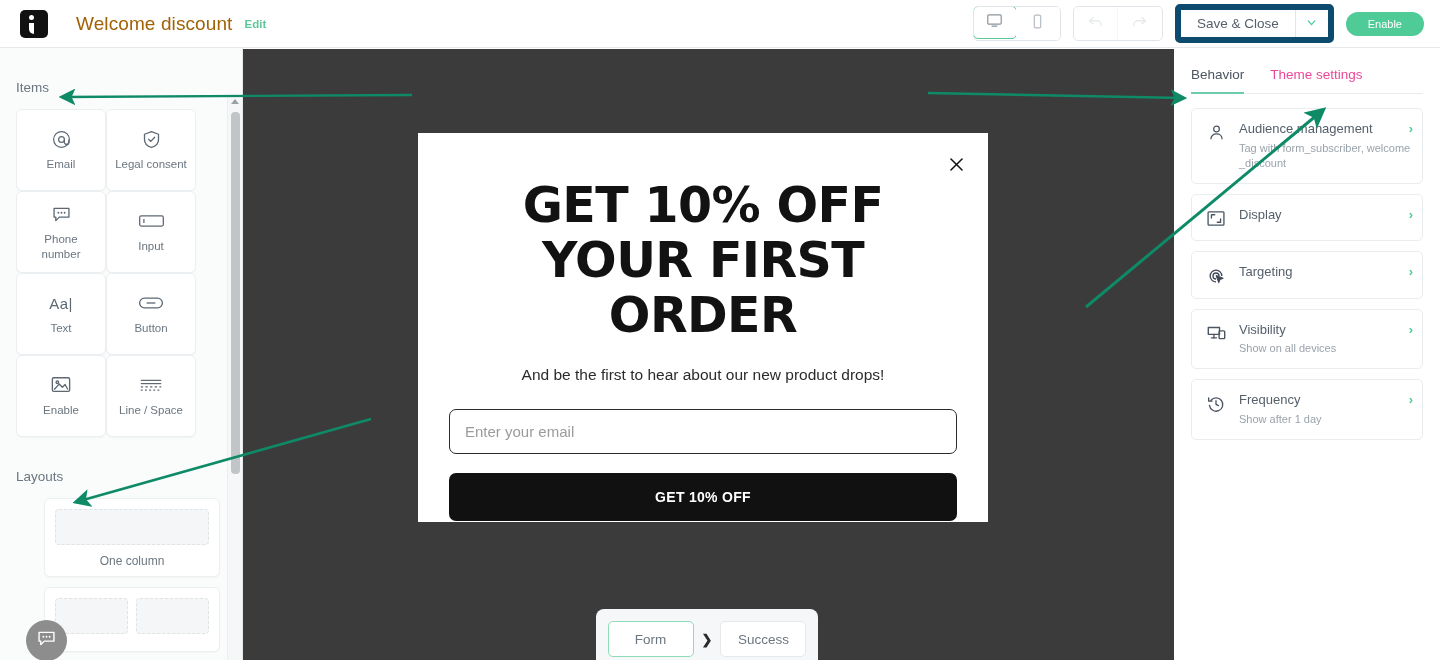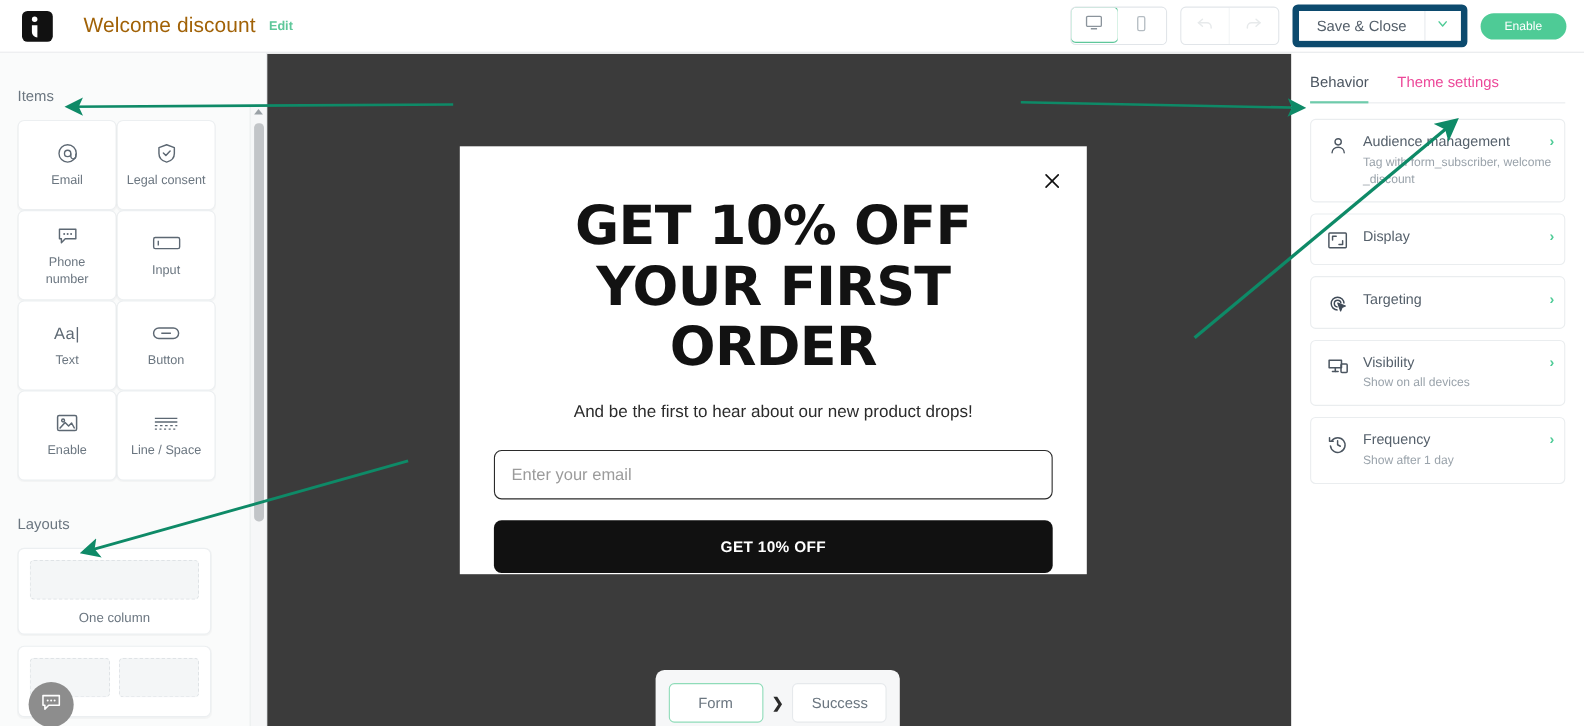--- a/index.html
+++ b/index.html
@@ -114,20 +114,21 @@
     line-height: 1.25; max-width: 72px;
   }
   .tile-icon { color: #5d6873; display: flex; align-items: center; justify-content: center; height: 22px; }
   .tile-icon.text-glyph { font-size: 15px; color: #5d6873; letter-spacing: 0.5px; }
 
   .layout-tile {
     width: 176px; background: #ffffff;
     border: 1px solid #eceff1; border-radius: 6px;
     padding: 10px 10px 8px; cursor: pointer;
     box-shadow: 0 1px 1px rgba(0,0,0,.03);
+    margin-left: 28px;
   }
   .layout-preview {
     height: 36px; border: 1.5px dashed #dfe3e6;
     border-radius: 4px; background: #f4f6f7;
   }
   .layout-preview-row { display: flex; gap: 8px; height: 36px; }
   .layout-preview-row > div {
     flex: 1; border: 1.5px dashed #dfe3e6;
     border-radius: 4px; background: #f4f6f7;
   }

